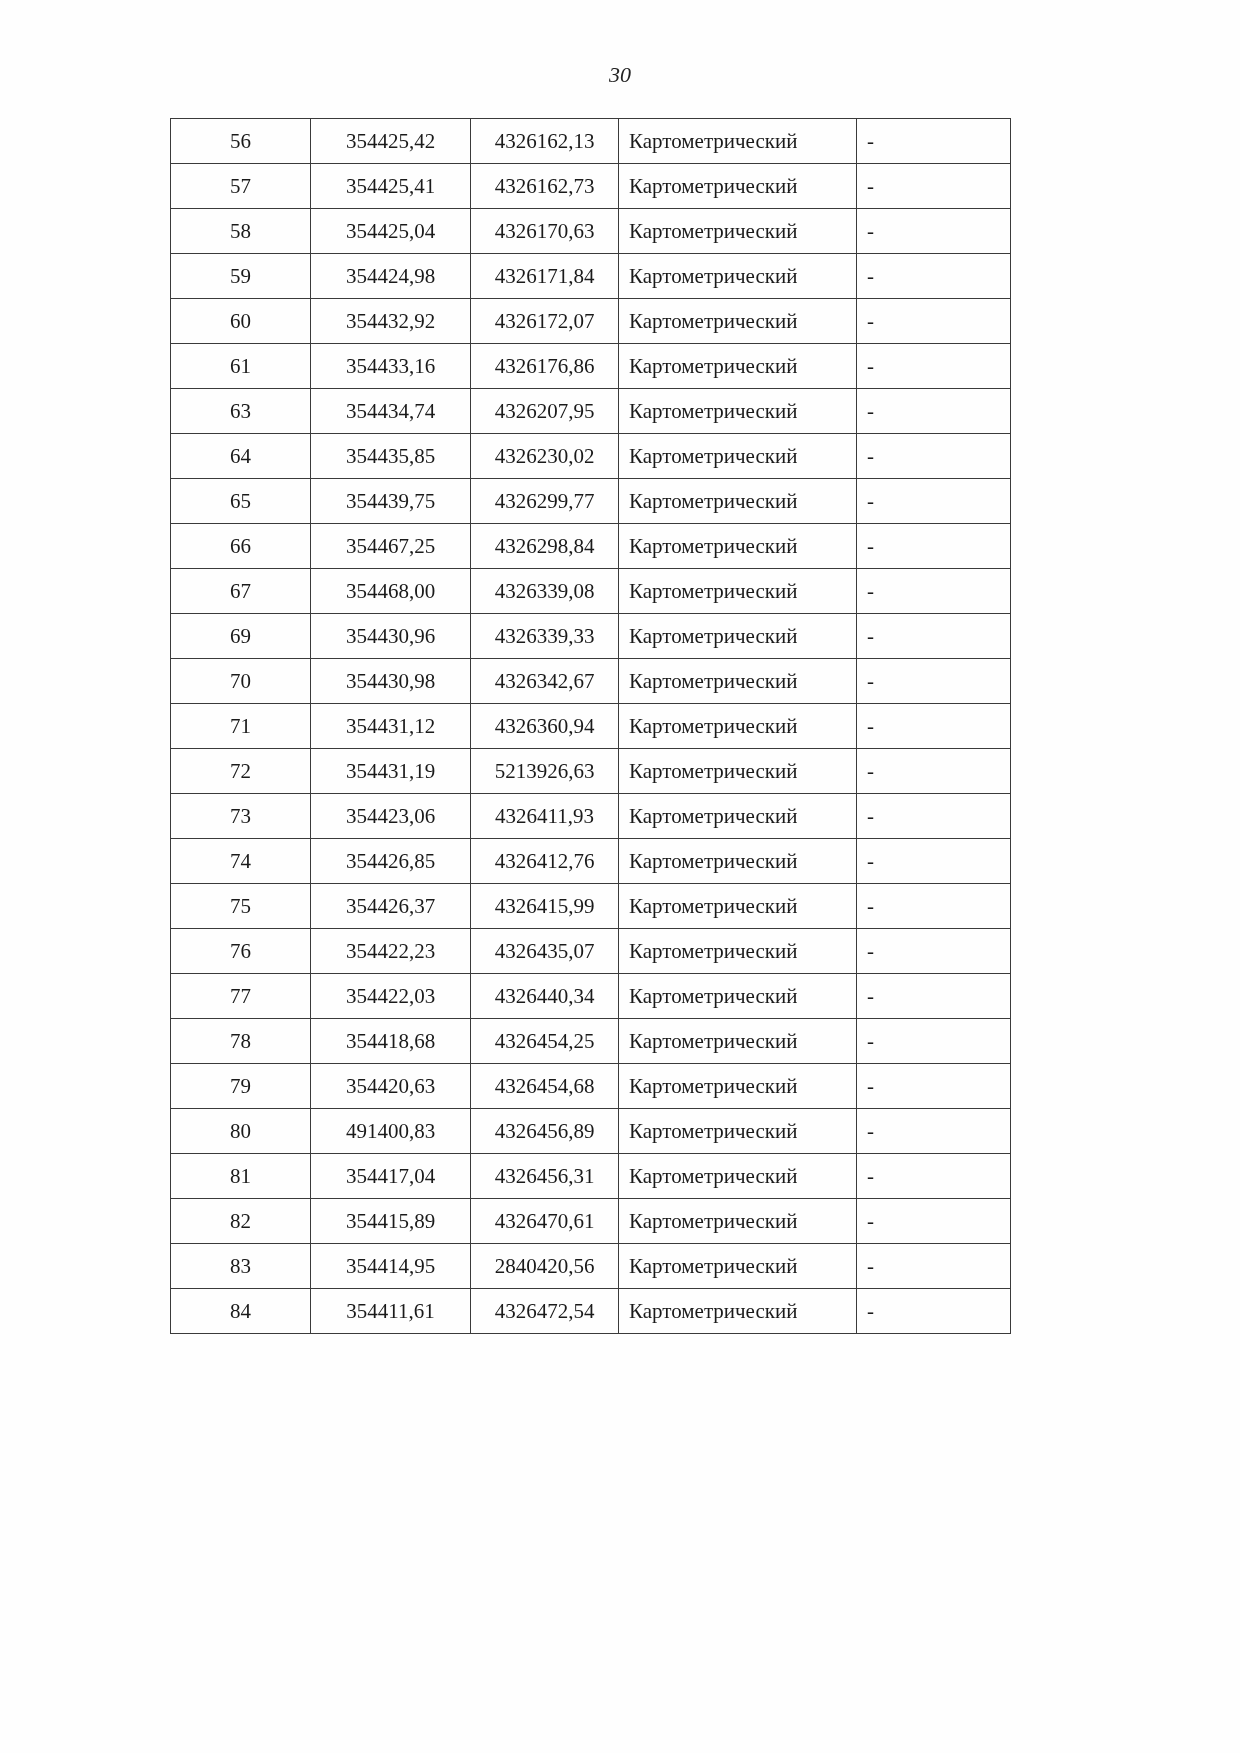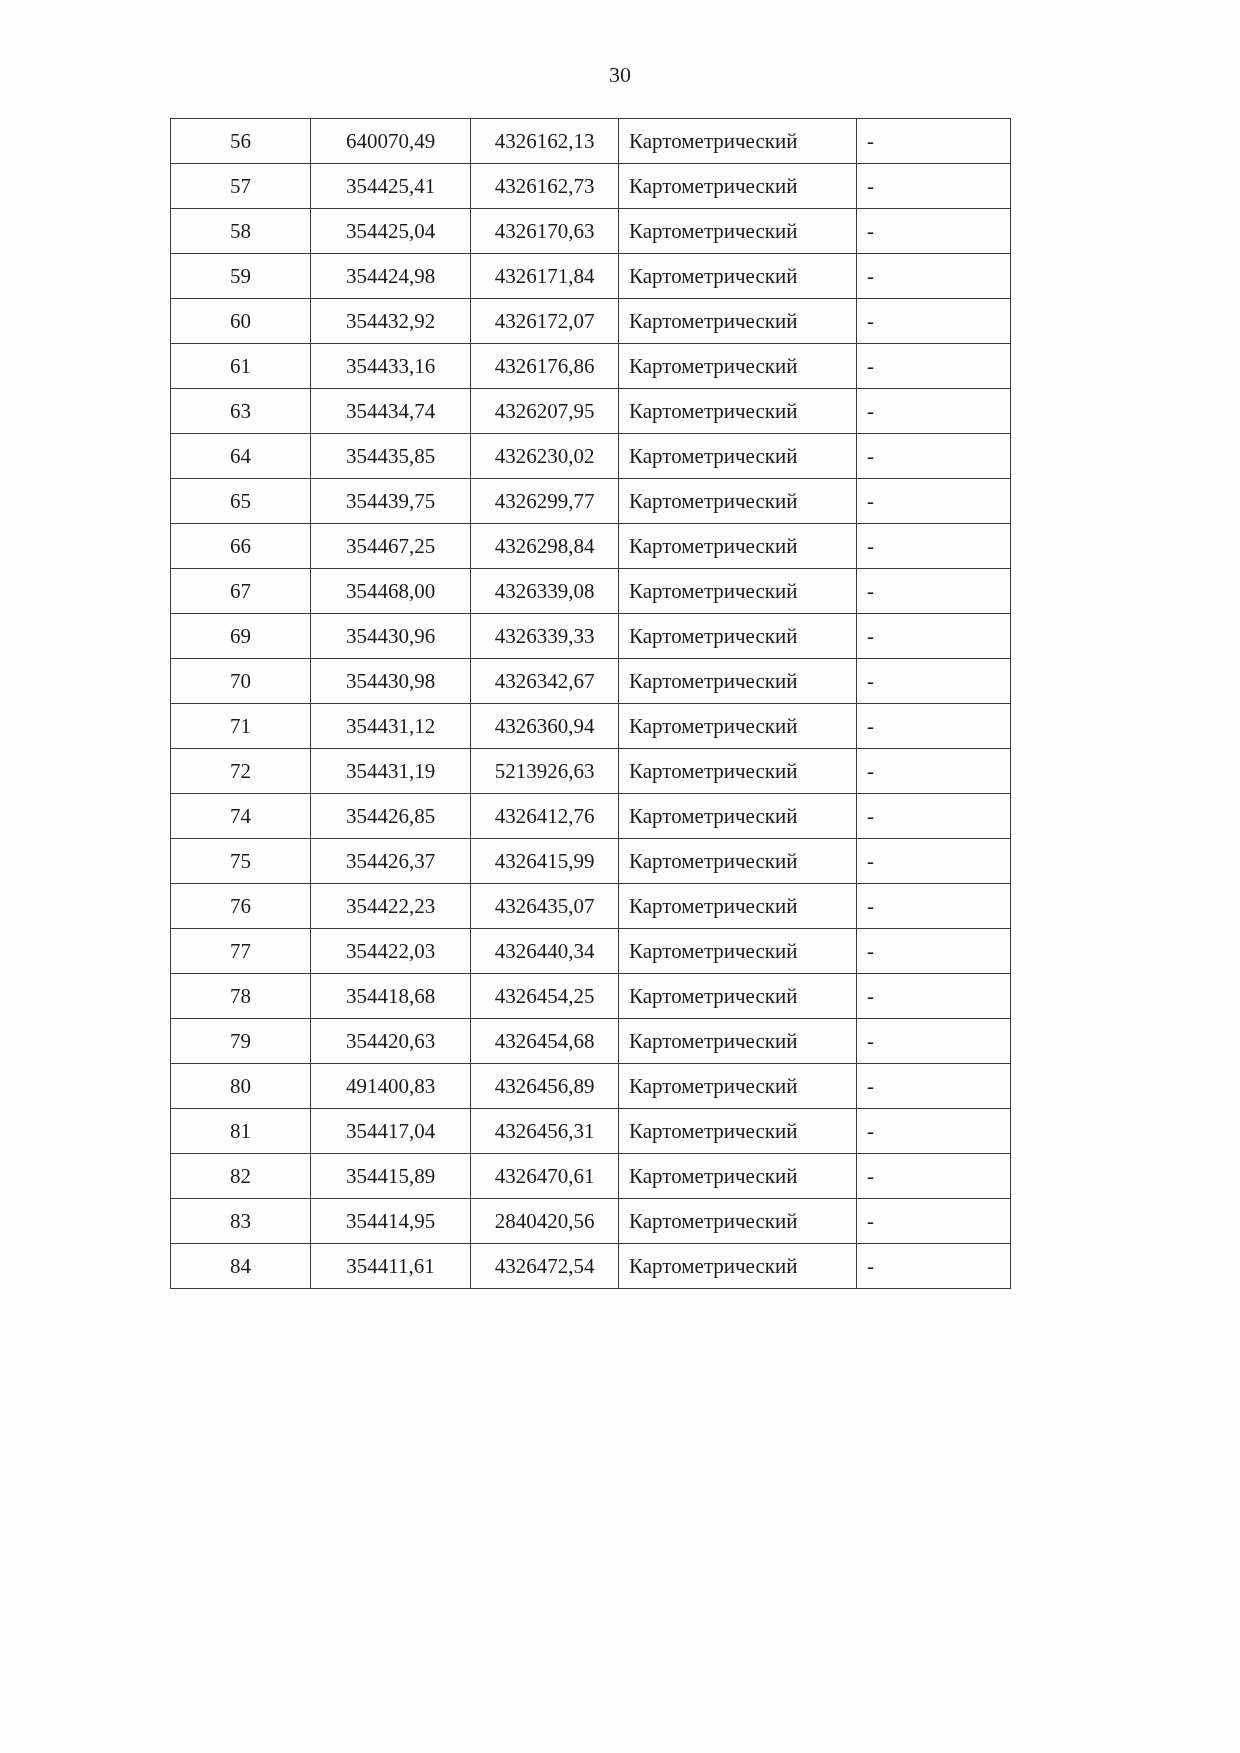--- a/index.html
+++ b/index.html
@@ -17,20 +17,21 @@
     overflow: hidden;
   }
   .page-number {
     position: absolute;
     top: 62px;
     left: 0;
     width: 1240px;
     text-align: center;
     font-size: 22px;
     color: #222;
+    font-style: italic;
   }
   .coords-table {
     position: absolute;
     top: 118px;
     left: 170px;
     width: 840px;
     border-collapse: collapse;
     table-layout: fixed;
     font-size: 21px;
     padding-left: 31px;
@@ -62,21 +63,21 @@
     <colgroup>
       <col class="col-n">
       <col class="col-x">
       <col class="col-y">
       <col class="col-m">
       <col class="col-d">
     </colgroup>
     <tbody>
         <tr>
           <td class="center">56</td>
-          <td class="center">640070,49</td>
+          <td class="center">354425,42</td>
           <td class="center">4326162,13</td>
           <td class="left">Картометрический</td>
           <td class="left">-</td>
         </tr>
         <tr>
           <td class="center">57</td>
           <td class="center">354425,41</td>
           <td class="center">4326162,73</td>
           <td class="left">Картометрический</td>
           <td class="left">-</td>
@@ -166,20 +167,27 @@
           <td class="left">-</td>
         </tr>
         <tr>
           <td class="center">72</td>
           <td class="center">354431,19</td>
           <td class="center">5213926,63</td>
           <td class="left">Картометрический</td>
           <td class="left">-</td>
         </tr>
         <tr>
+          <td class="center">73</td>
+          <td class="center">354423,06</td>
+          <td class="center">4326411,93</td>
+          <td class="left">Картометрический</td>
+          <td class="left">-</td>
+        </tr>
+        <tr>
           <td class="center">74</td>
           <td class="center">354426,85</td>
           <td class="center">4326412,76</td>
           <td class="left">Картометрический</td>
           <td class="left">-</td>
         </tr>
         <tr>
           <td class="center">75</td>
           <td class="center">354426,37</td>
           <td class="center">4326415,99</td>

